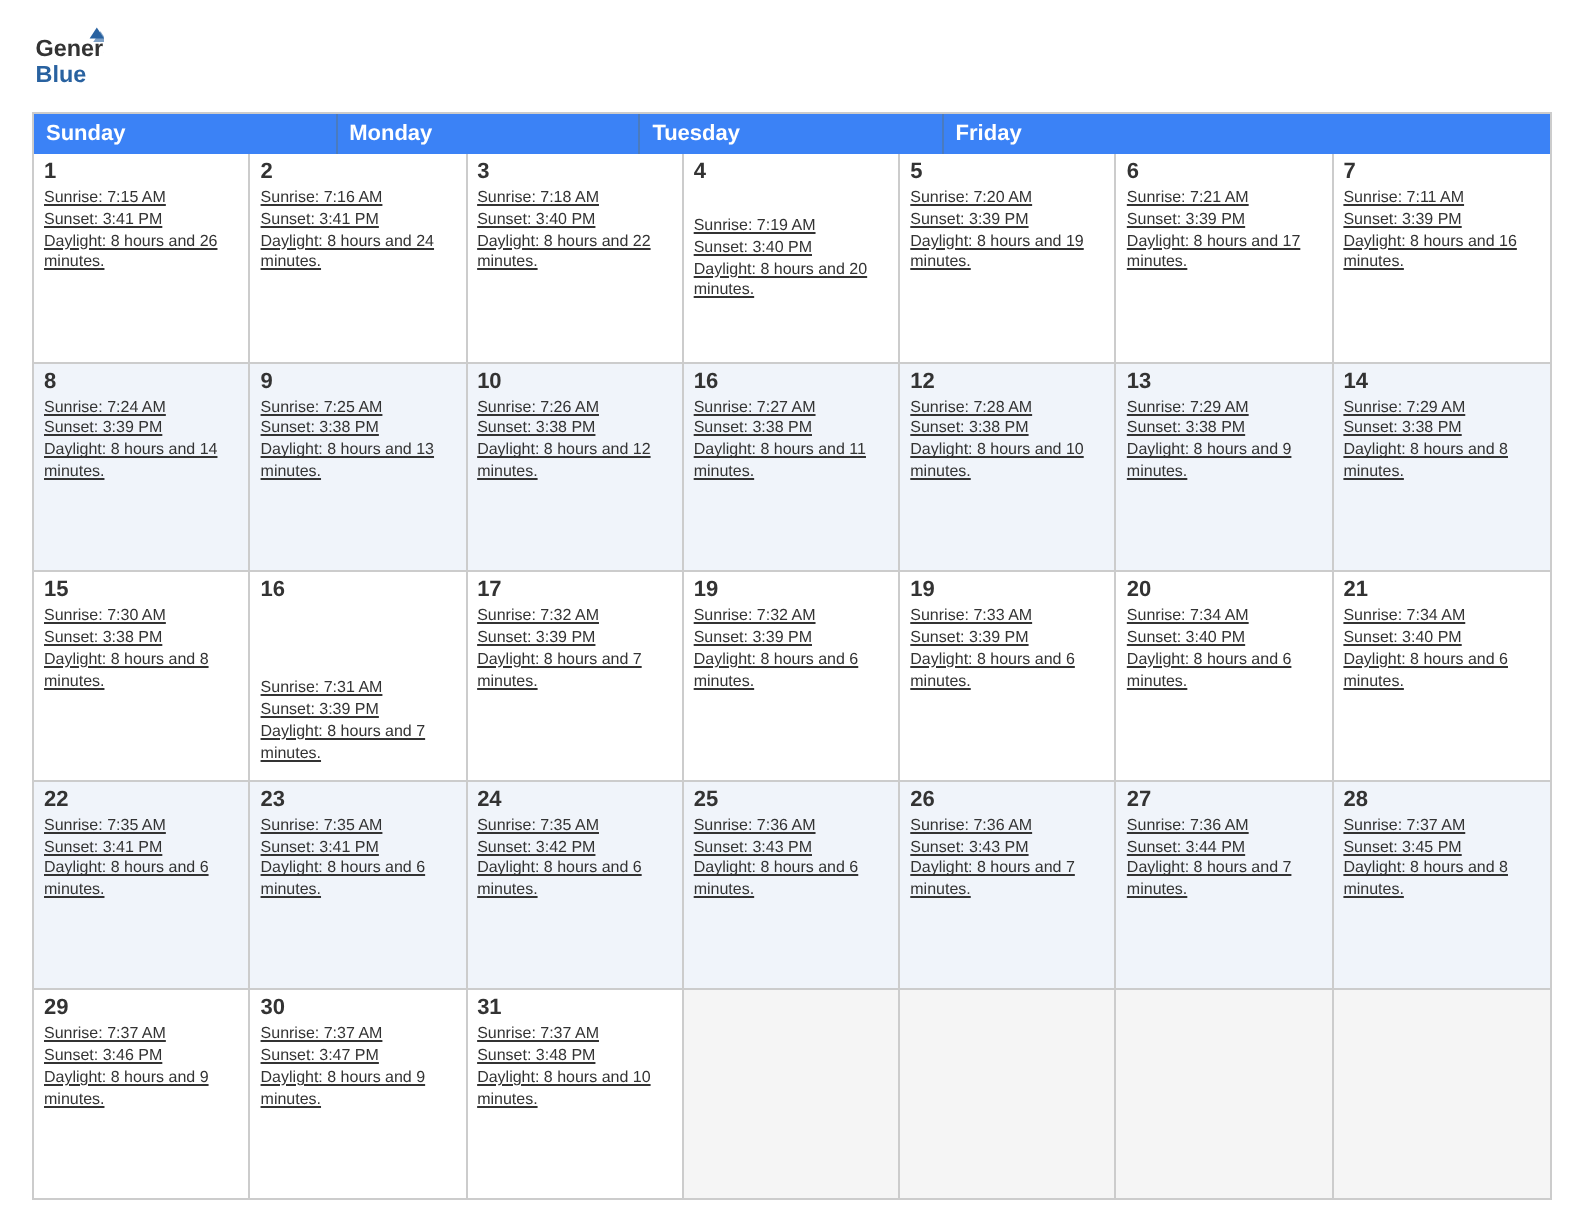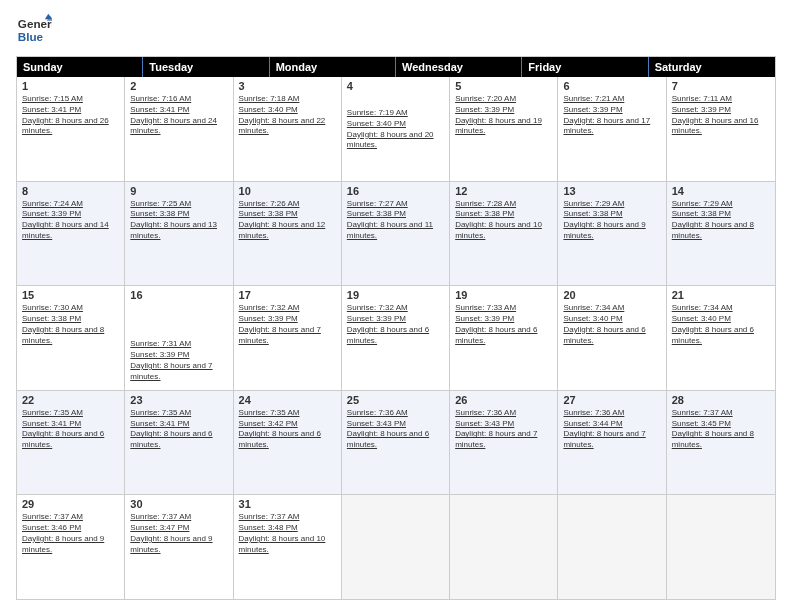--- a/index.html
+++ b/index.html
@@ -45,22 +45,22 @@
       color: #555;
     }
     .calendar {
       flex: 1;
       display: flex;
       flex-direction: column;
       border: 1px solid #ccc;
     }
     .cal-header {
       display: grid;
-      grid-template-columns: repeat(6, 1fr);
-      background: #000000;
+      grid-template-columns: repeat(5, 1fr);
+      background: #3b82f6;
     }
     .cal-header-cell {
       color: white;
       font-weight: bold;
       font-size: 11px;
       padding: 4px 6px;
       text-align: left;
       border-right: 1px solid #4a7bbf;
     }
     .cal-header-cell:last-child { border-right: none; }
@@ -120,25 +120,23 @@
     </div>
     <div class="title-area">
       <div class="main-title"></div>
       <div class="subtitle"></div>
     </div>
   </div>
 
   <div class="calendar">
     <div class="cal-header" id="cal-header">
         <div class="cal-header-cell">Sunday</div>
+        <div class="cal-header-cell">Monday</div>
         <div class="cal-header-cell">Tuesday</div>
-        <div class="cal-header-cell">Monday</div>
-        <div class="cal-header-cell">Wednesday</div>
         <div class="cal-header-cell">Friday</div>
-        <div class="cal-header-cell">Saturday</div>
       </div>
     <div class="cal-body" id="cal-body">
         <div class="cal-row">
           <div class="cal-cell">
             <div class="day-number">1</div>
             <div class="cell-text" style="white-space: pre-line;">Sunrise: 7:15 AM
 Sunset: 3:41 PM
 Daylight: 8 hours and 26 minutes.</div>
           </div>
           <div class="cal-cell">

